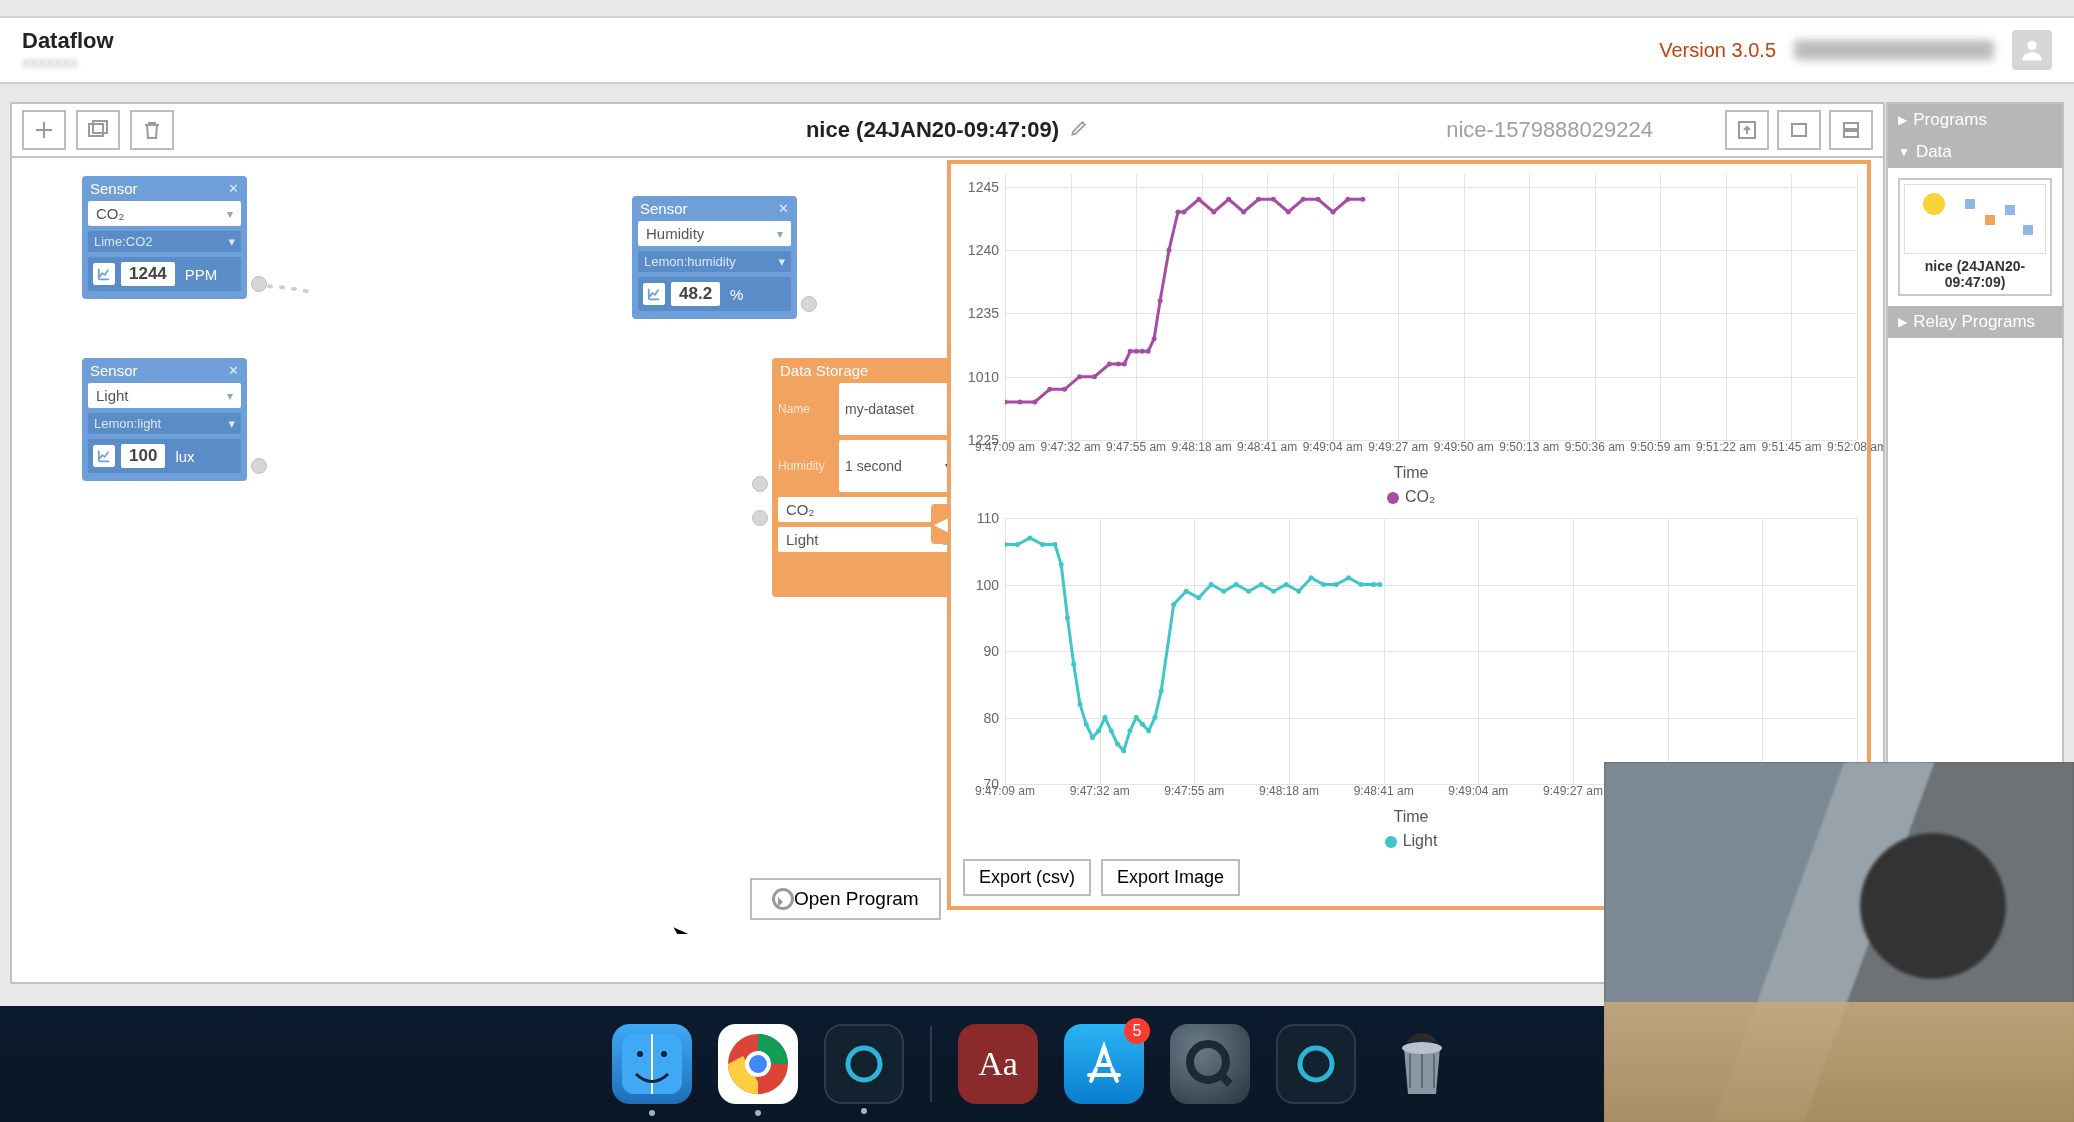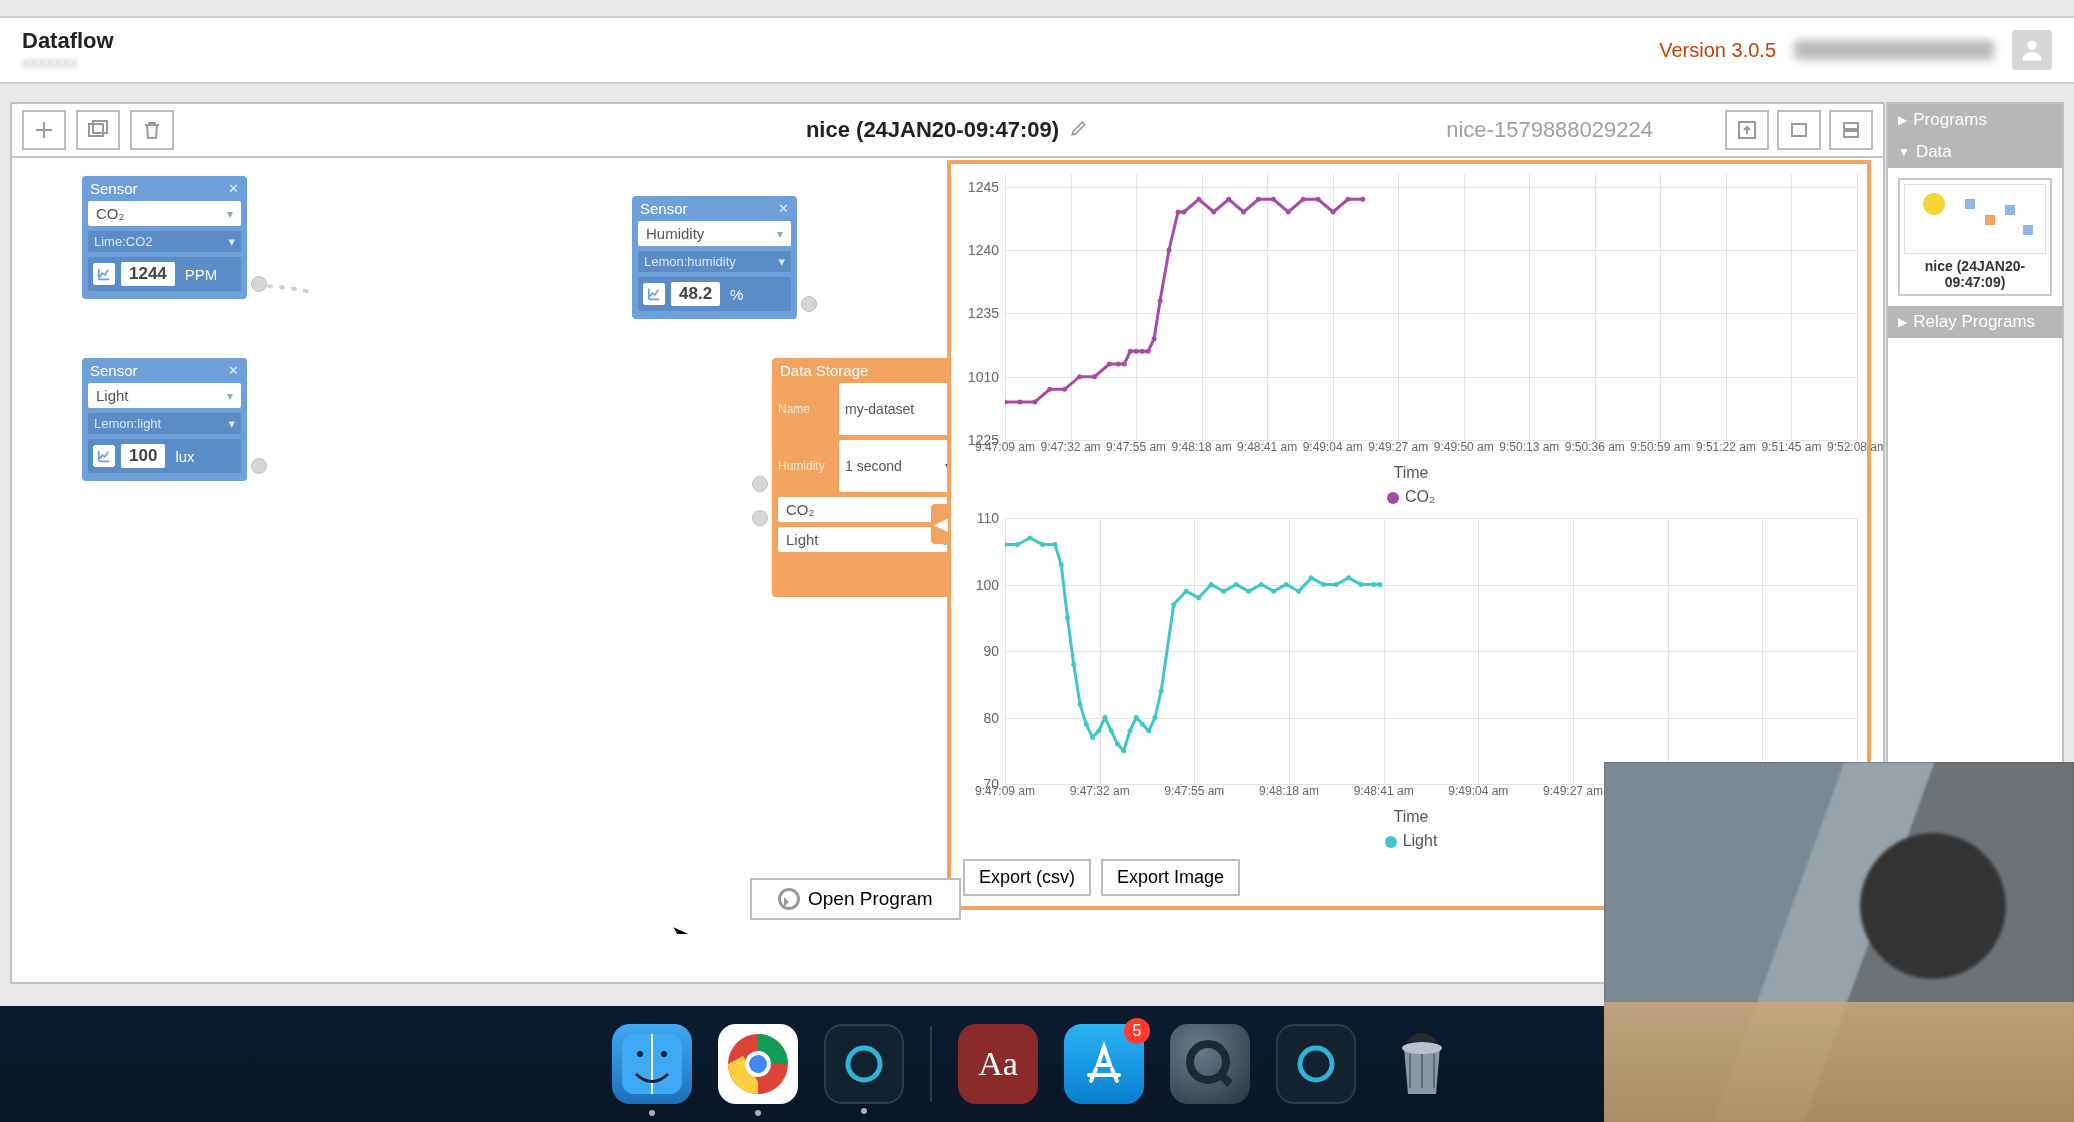--- a/index.html
+++ b/index.html
@@ -73,21 +73,21 @@
 .plot svg.series { position:absolute; left:44px; right:4px; top:4px; bottom:60px; }
 .plot .xticks { position:absolute; left:44px; right:4px; bottom:40px; height:20px; }
 .plot .xt { position:absolute; font-size:12px; color:#666; transform:translateX(-50%); white-space:nowrap; }
 .plot .xlabel { position:absolute; left:0; right:0; bottom:18px; text-align:center; font-size:16px; color:#555; }
 .plot .legend { position:absolute; left:0; right:0; bottom:-6px; text-align:center; font-size:16px; color:#555; }
 .plot .legend .sw { display:inline-block; width:12px; height:12px; border-radius:50%; margin-right:6px; vertical-align:middle; }
 .chart-btns { position:absolute; left:12px; bottom:10px; display:flex; gap:10px; }
 .chart-btns button { background:#fff; border:2px solid #bcbcbc; padding:6px 14px; font-size:18px; cursor:pointer; }
 .allbtn { position:absolute; right:0; bottom:10px; background:#f2a35f; color:#fff; padding:6px 14px; font-size:18px; }
 
-.open-prog { position:absolute; left:738px; bottom:14px; background:#fff; border:2px solid #bcbcbc; padding:8px 26px; font-size:19px; display:flex; align-items:center; gap:8px; cursor:pointer; }
+.open-prog { position:absolute; left:738px; bottom:14px; background:#fff; border:2px solid #bcbcbc; padding:8px 20px; font-size:19px; display:flex; align-items:center; cursor:pointer; }
 .open-prog .ic { width:22px; height:22px; border:3px solid #999; border-radius:50%; position:relative; }
 .open-prog .ic::after { content:''; position:absolute; right:3px; top:6px; border:5px solid transparent; border-left-color:#999; }
 
 
 .sidebar { position:absolute; right:10px; top:102px; width:178px; height:882px; background:#fff; border:2px solid #c0c0c0; }
 .sidebar .tabs { display:flex; height:54px; }
 .sidebar .tabs .t { flex:1; display:flex; align-items:center; justify-content:center; text-align:center; font-size:16px; font-weight:600; color:#666; border-bottom:2px solid #c4c4c4; cursor:pointer; }
 .sidebar .tabs .t.active { background:#fff; }
 .sidebar .tabs .t.inactive { background:#e9e9e9; border-left:2px solid #c4c4c4; }
 .side-sec { background:#b7b7b7; color:#fff; padding:6px 10px; font-size:17px; display:flex; align-items:center; gap:6px; cursor:pointer; }

